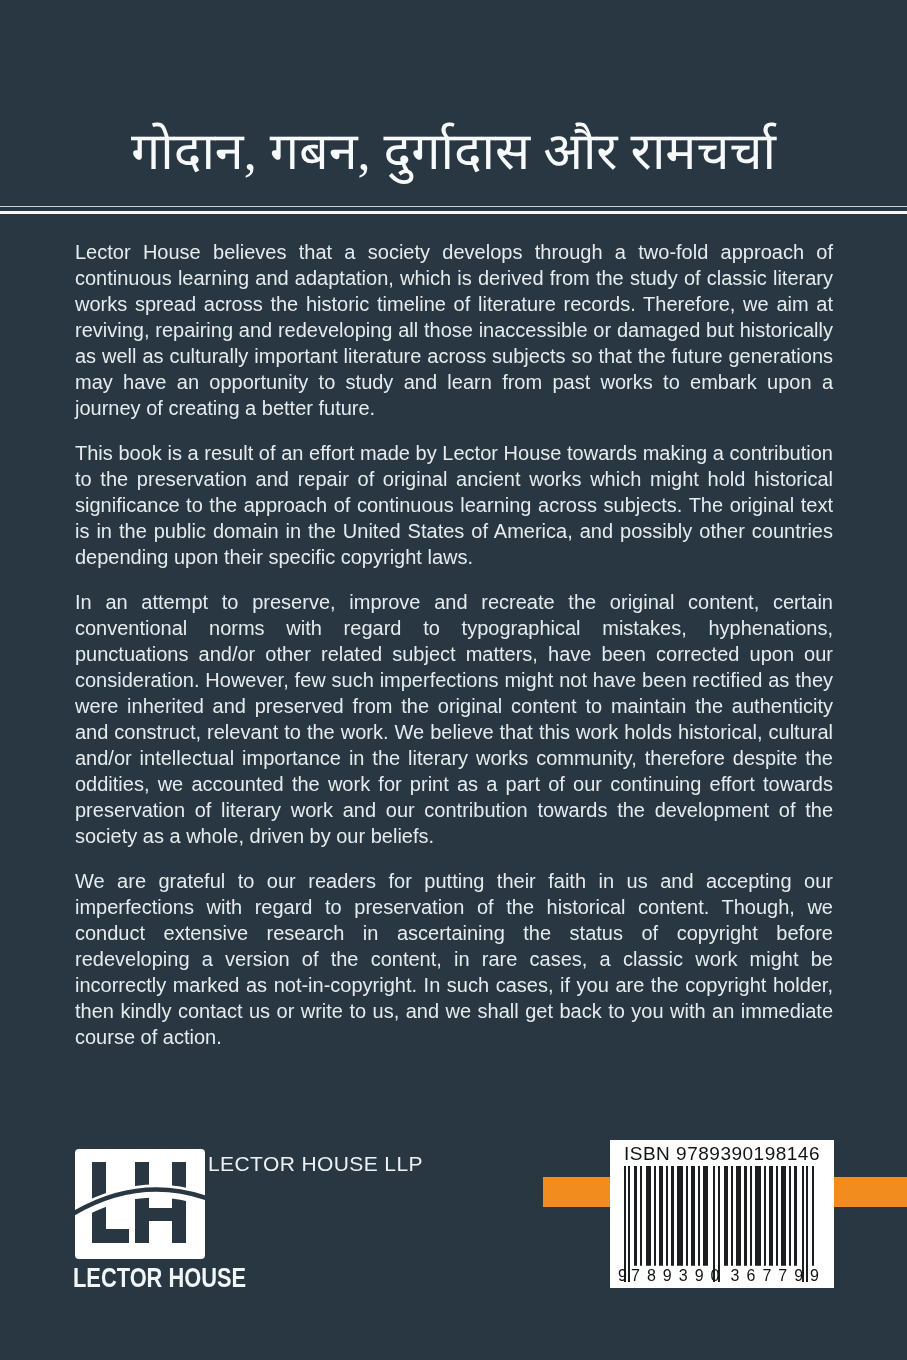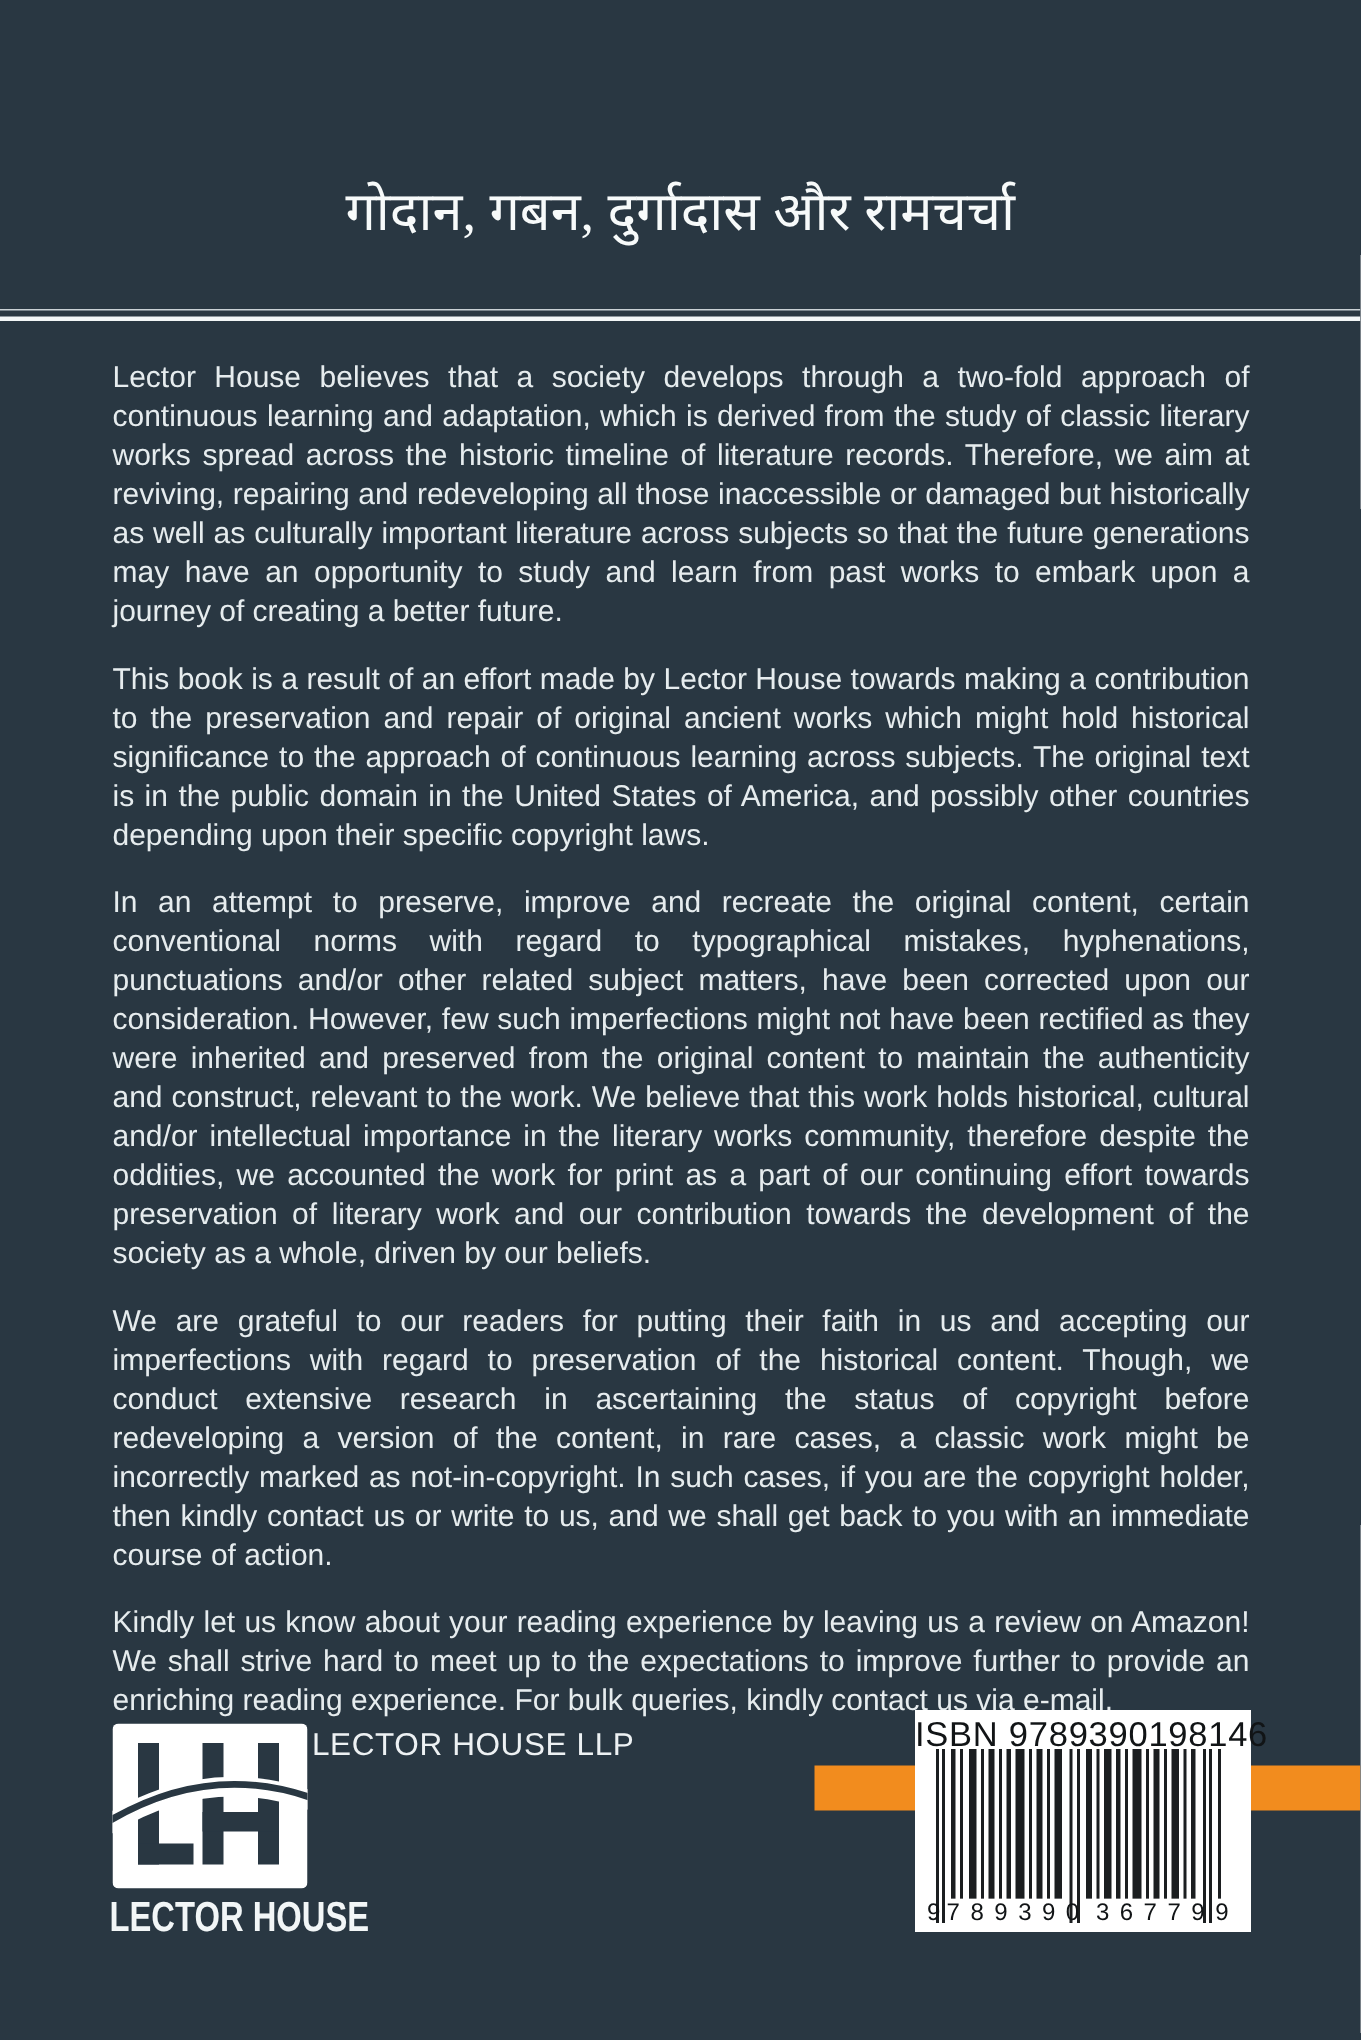--- a/index.html
+++ b/index.html
@@ -9,21 +9,21 @@
     background:#293742;
     overflow:hidden;
     font-family:"Liberation Sans", sans-serif;
   }
   
   .title{
     position:absolute;
     top:118px;left:0;right:0;
     text-align:center;
     color:#F7FAFA;
-    font-size:36px;
+    font-size:52px;
     font-weight:400;
     font-family:"Liberation Serif", serif;
     margin:0;
     line-height:1.3;
   }
   .rule{
     position:absolute;left:0;right:0;top:206px;
     border-top:1px solid #C9D1D5;
     height:4px;
   }
@@ -79,21 +79,21 @@
     position:absolute;
     left:610px;top:1140px;
     width:224px;height:148px;
     background:#FFFFFF;
     z-index:2;
     box-sizing:border-box;
   }
   .barcode .isbn{
     text-align:center;
     color:#111416;
-    font-size:23px;
+    font-size:19px;
     font-weight:400;
     letter-spacing:0.5px;
     padding-top:3px;
     white-space:nowrap;
   }
   .barcode .bars{
     position:absolute;
     left:8px;right:8px;top:26px;bottom:6px;
   }
   .barcode .digits{
@@ -116,21 +116,20 @@
 
   <h1 class="title">गोदान, गबन, दुर्गादास और रामचर्चा</h1>
 
   <div class="rule"></div>
 
   <div class="content">
     <p>Lector House believes that a society develops through a two-fold approach of continuous learning and adaptation, which is derived from the study of classic literary works spread across the historic timeline of literature records. Therefore, we aim at reviving, repairing and redeveloping all those inaccessible or damaged but historically as well as culturally important literature across subjects so that the future generations may have an opportunity to study and learn from past works to embark upon a journey of creating a better future.</p>
     <p>This book is a result of an effort made by Lector House towards making a contribution to the preservation and repair of original ancient works which might hold historical significance to the approach of continuous learning across subjects. The original text is in the public domain in the United States of America, and possibly other countries depending upon their specific copyright laws.</p>
     <p>In an attempt to preserve, improve and recreate the original content, certain conventional norms with regard to typographical mistakes, hyphenations, punctuations and/or other related subject matters, have been corrected upon our consideration. However, few such imperfections might not have been rectified as they were inherited and preserved from the original content to maintain the authenticity and construct, relevant to the work. We believe that this work holds historical, cultural and/or intellectual importance in the literary works community, therefore despite the oddities, we accounted the work for print as a part of our continuing effort towards preservation of literary work and our contribution towards the development of the society as a whole, driven by our beliefs.</p>
     <p>We are grateful to our readers for putting their faith in us and accepting our imperfections with regard to preservation of the historical content. Though, we conduct extensive research in ascertaining the status of copyright before redeveloping a version of the content, in rare cases, a classic work might be incorrectly marked as not-in-copyright. In such cases, if you are the copyright holder, then kindly contact us or write to us, and we shall get back to you with an immediate course of action.</p>
-    <p>Kindly let us know about your reading experience by leaving us a review on Amazon! We shall strive hard to meet up to the expectations to improve further to provide an enriching reading experience. For bulk queries, kindly contact us via e-mail.</p>
   </div>
 
   <div class="logo-box">
     <svg width="130" height="110" viewBox="0 0 130 110" xmlns="http://www.w3.org/2000/svg">
       <rect x="0" y="0" width="130" height="110" rx="4" fill="#FFFFFF"></rect>
 
       <rect x="17" y="13" width="14" height="81" fill="#293742"></rect>
       <rect x="17" y="80" width="37" height="14" fill="#293742"></rect>
 
       <rect x="60" y="13" width="14" height="81" fill="#293742"></rect>

